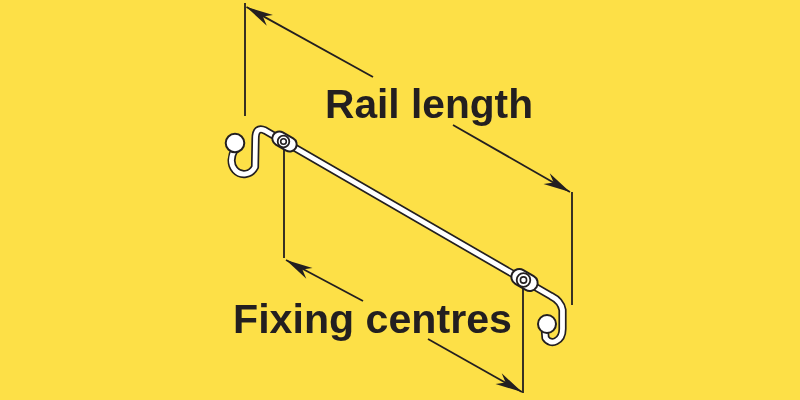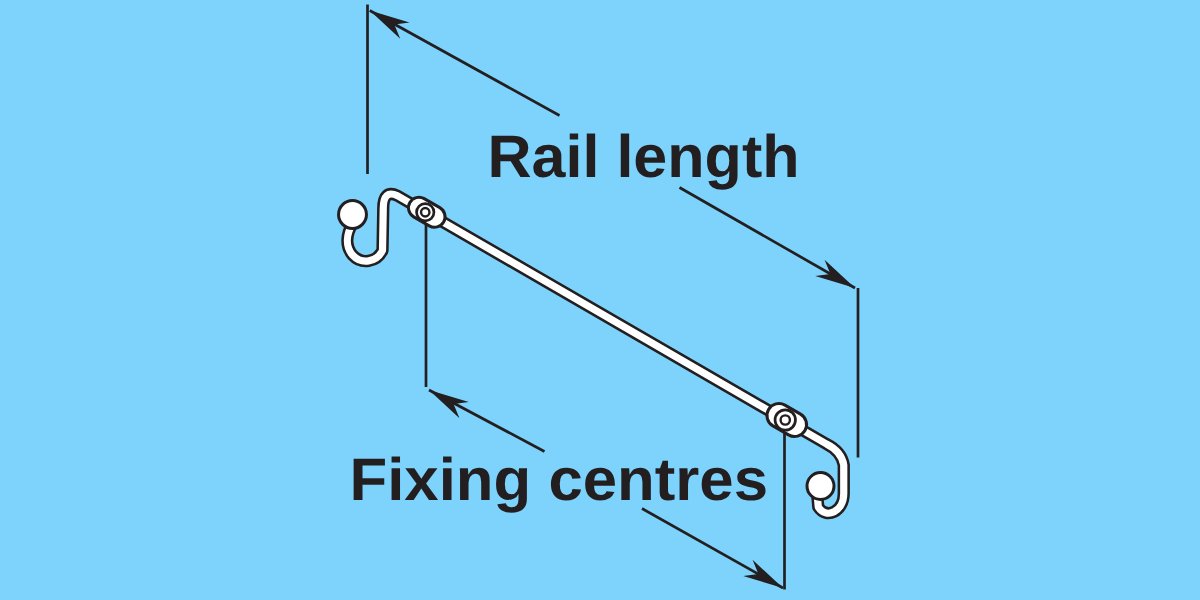--- a/index.html
+++ b/index.html
@@ -1,21 +1,21 @@
 <!DOCTYPE html>
 <html><head>
 <meta charset="utf-8">
 <style>
   html, body { margin: 0; padding: 0; }
   body { background: #ffffff; }
   .stage {
     position: relative;
     width: 800px;
     height: 400px;
-    background: #7dd3fc;
+    background: #fde047;
     overflow: hidden;
   }
   .stage svg { display: block; width: 800px; height: 400px; }
   .dim-label {
     font-family: "Liberation Sans", sans-serif;
     font-weight: bold;
     font-size: 40px;
   }
 </style>
 </head>

